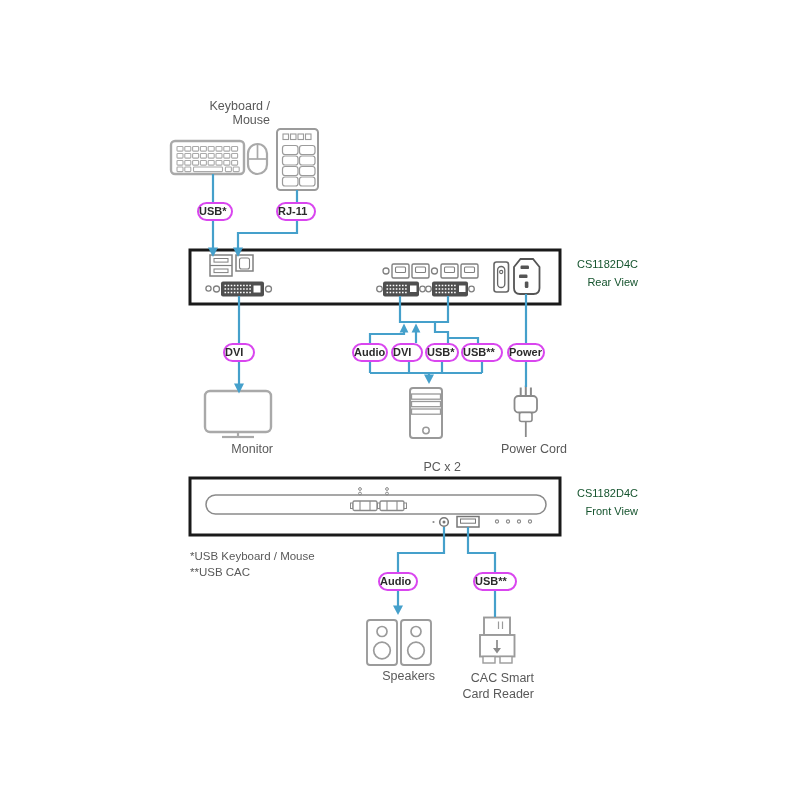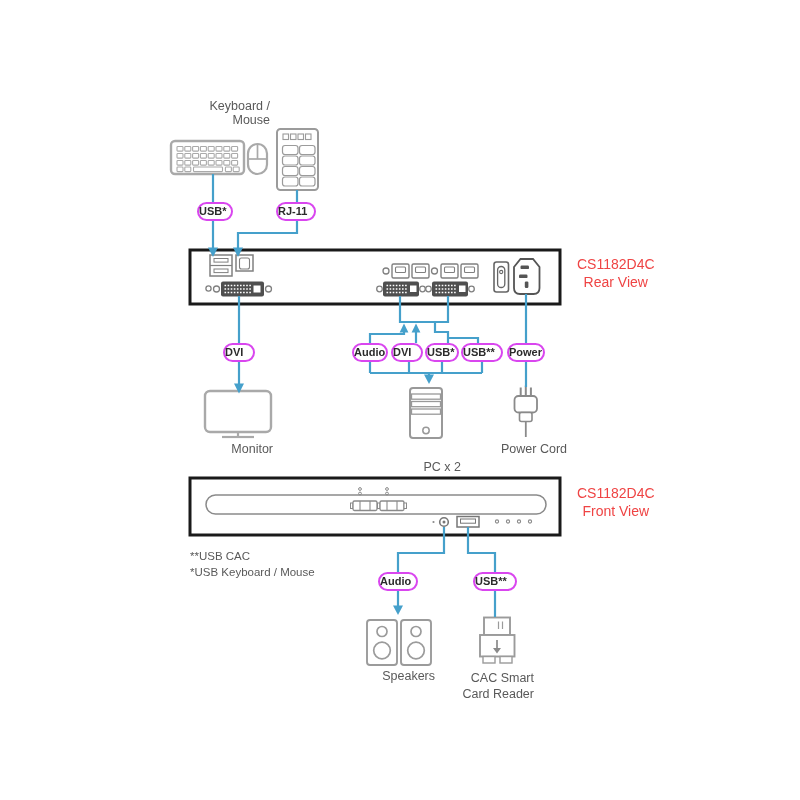--- a/index.html
+++ b/index.html
@@ -1,21 +1,21 @@
 <!DOCTYPE html>
 <html><head>
 <meta charset="utf-8">
 <style>
   html,body{margin:0;padding:0;background:#fff;}
   .canvas{position:relative;width:800px;height:800px;background:#ffffff;overflow:hidden;
           font-family:"Liberation Sans", sans-serif;}
   .canvas svg{position:absolute;left:0;top:0;}
   .lbl{position:absolute;color:#595959;font-size:12.5px;line-height:13.5px;text-align:right;}
   .lbl.small{font-size:11.5px;line-height:15.5px;text-align:left;}
-  .lbl.title{font-size:14px;line-height:18px;text-align:center;color:#ef4444;}
+  .lbl.title{font-size:11px;line-height:18px;text-align:right;color:#14532d;}
   .pill{position:absolute;height:19px;box-sizing:border-box;border:2px solid #d946ef;
         border-radius:10.5px;background:#fff;color:#2b2b2b;font-weight:bold;
         font-size:11px;line-height:15px;text-align:left;}
 </style>
 </head>
 <body>
 
 <div class="canvas">
 
 <svg width="800" height="800" viewBox="0 0 800 800">
@@ -266,22 +266,22 @@
 </div>
 <div class="lbl" style="left:203px;top:443px;width:70px">Monitor</div>
 <div class="lbl" style="left:391px;top:461px;width:70px">PC x 2</div>
 <div class="lbl" style="left:487px;top:443px;width:80px">Power Cord</div>
 <div class="lbl" style="left:363px;top:670px;width:72px">Speakers</div>
 <div class="lbl" style="left:454px;top:670px;width:80px;line-height:16px">
   <div>CAC Smart</div>
   <div>Card Reader</div>
 </div>
 <div class="lbl small" style="left:190px;top:549px;width:220px">
+  <div>*USB Keyboard / Mouse</div>
   <div>**USB CAC</div>
-  <div>*USB Keyboard / Mouse</div>
 </div>
 
 <div class="pill" style="left:197px;top:202px;width:36px">USB*</div>
 <div class="pill" style="left:276px;top:202px;width:40px">RJ-11</div>
 <div class="pill" style="left:223px;top:343px;width:32px">DVI</div>
 <div class="pill" style="left:352px;top:343px;width:36px">Audio</div>
 <div class="pill" style="left:391px;top:343px;width:32px">DVI</div>
 <div class="pill" style="left:425px;top:343px;width:34px">USB*</div>
 <div class="pill" style="left:461px;top:343px;width:42px">USB**</div>
 <div class="pill" style="left:507px;top:343px;width:38px">Power</div>

